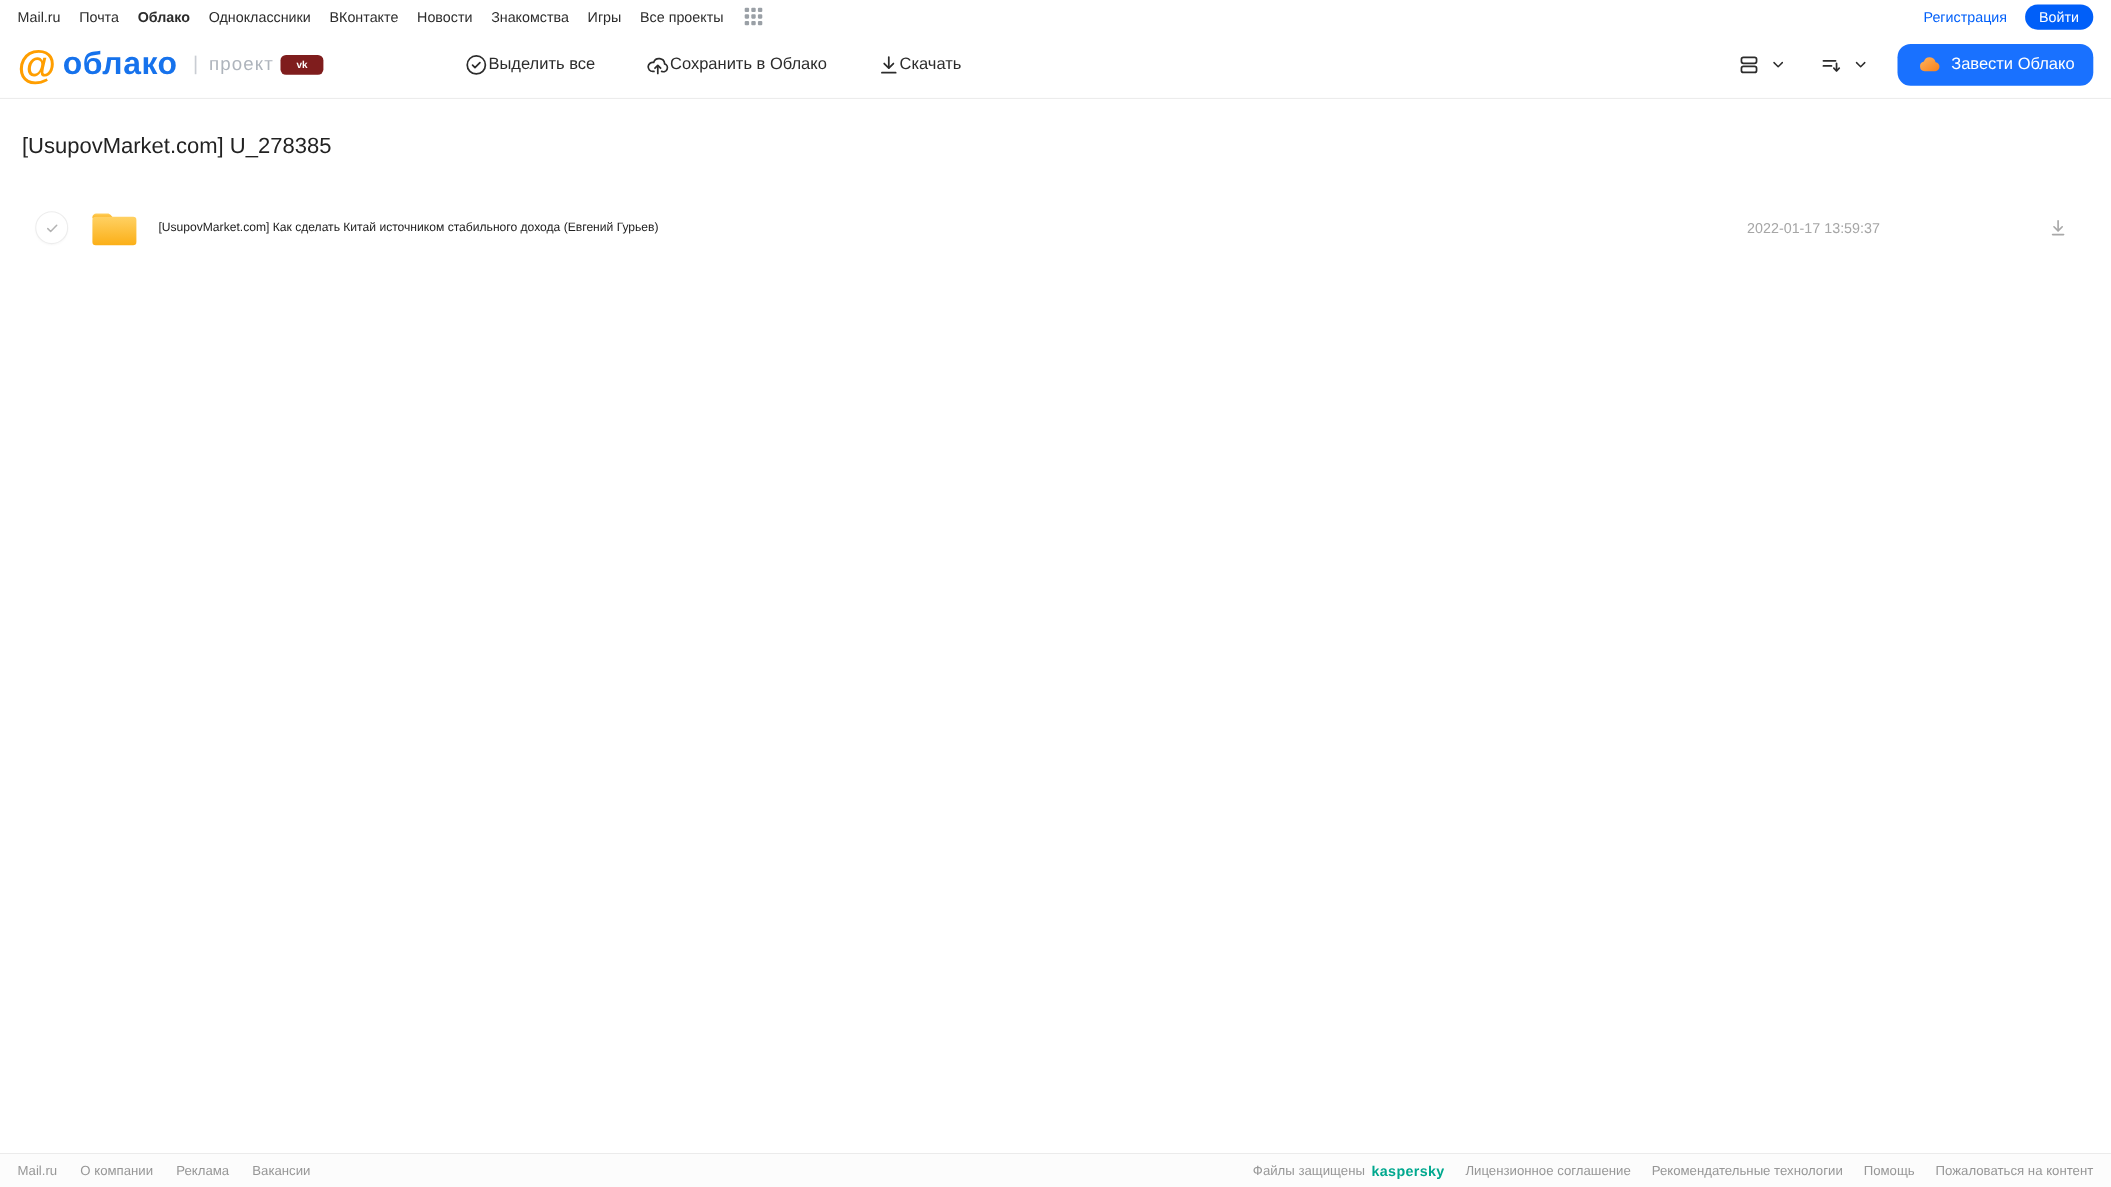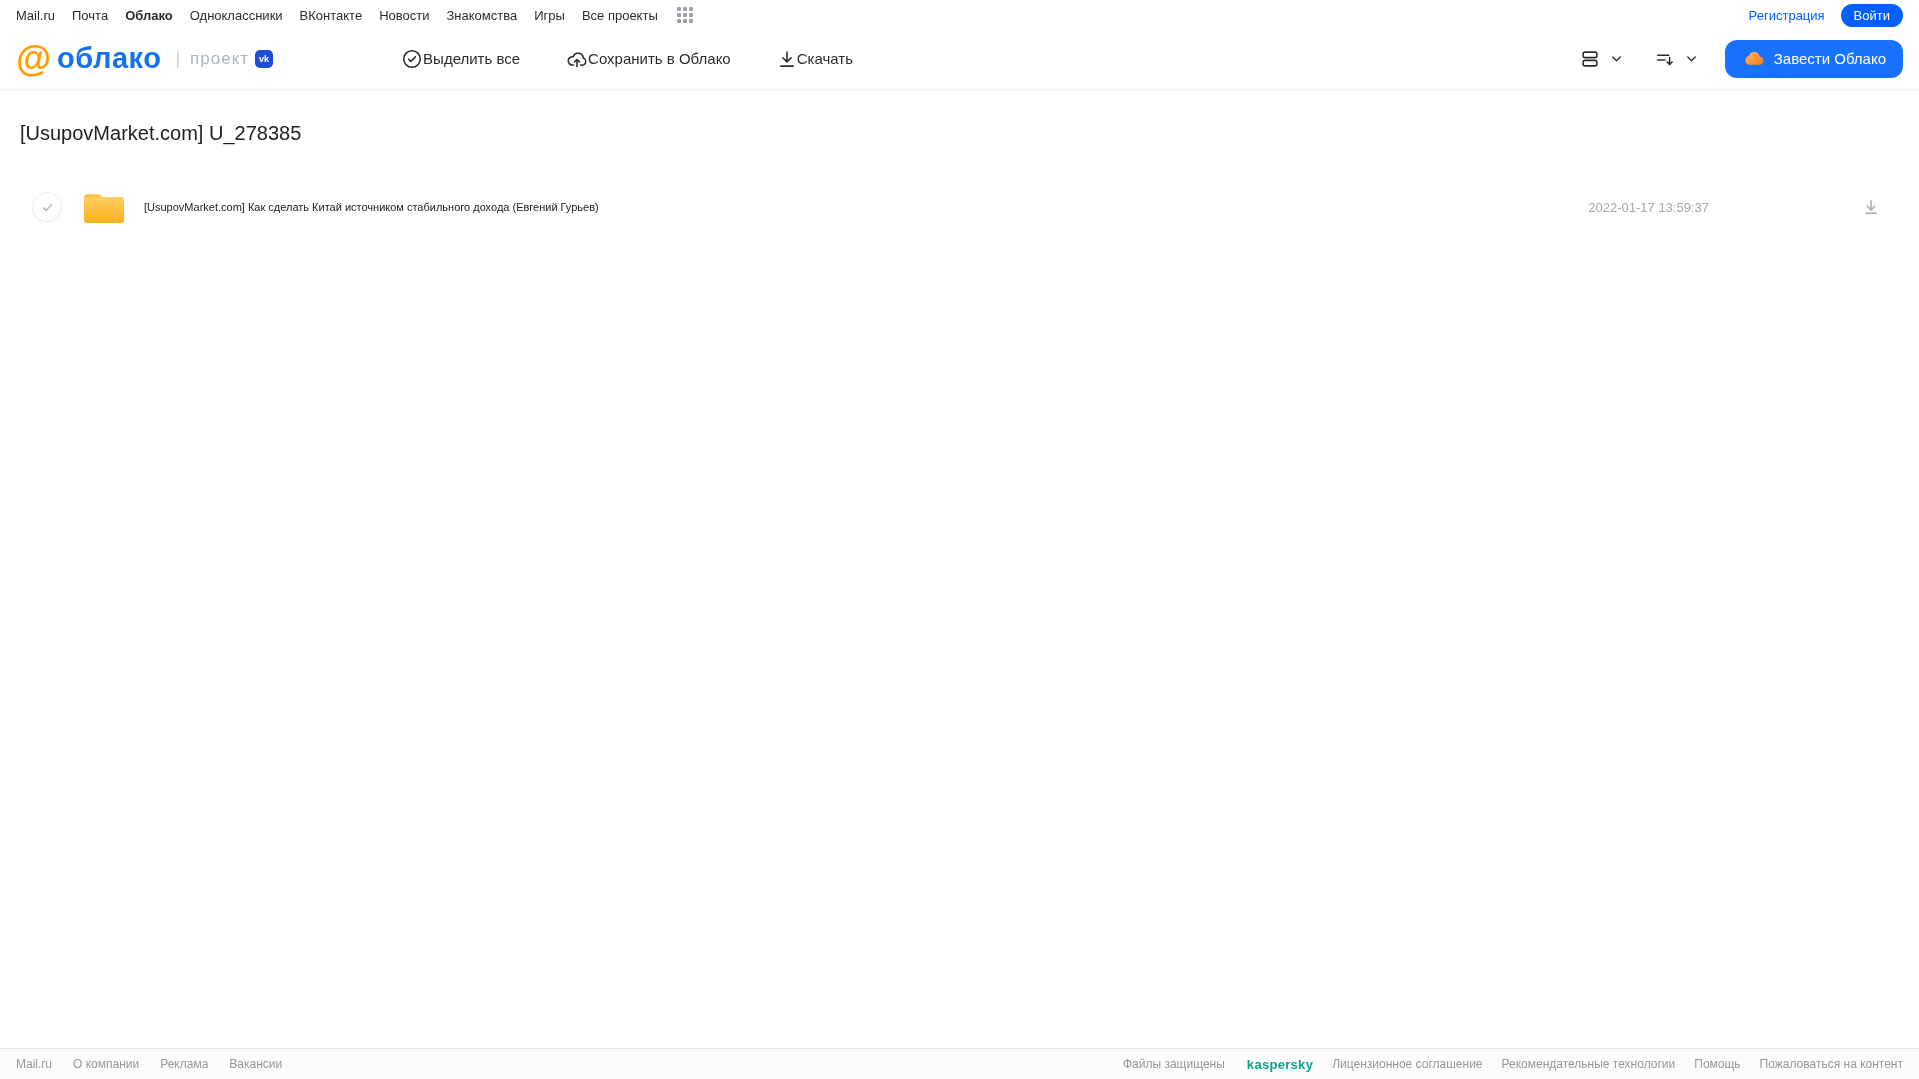--- a/index.html
+++ b/index.html
@@ -21,21 +21,21 @@
 
   
   .header { display: flex; align-items: center; height: 62px; padding: 0 16px;
     border-bottom: 1px solid #ececec; }
   .logo-group { display: flex; align-items: center; cursor: pointer; }
   .logo-at { font-size: 36px; font-weight: bold; color: #ff9e00; line-height: 1; margin-right: 6px; }
   .logo-text { font-size: 29px; font-weight: bold; color: #1672ec; letter-spacing: 0.5px; }
   .logo-divider { color: #c9cdd3; font-size: 18px; margin: 0 10px 0 14px; font-weight: 300; }
   .logo-project { font-size: 17px; color: #aeb4bc; letter-spacing: 1px; margin-right: 6px; text-align: right; }
   .vk-badge { display: inline-flex; align-items: center; justify-content: center;
-    width: 18px; height: 18px; border-radius: 5px; background: #1d4ed8; color: #fff;
+    width: 39px; height: 18px; border-radius: 5px; background: #7f1d1d; color: #fff;
     font-size: 9px; font-weight: bold; }
 
   .toolbar { display: flex; align-items: center; gap: 46px; margin-left: 128px; }
   .toolbar-btn { display: flex; align-items: center; cursor: pointer;
     font-size: 15px; color: #2c2c2c; background: none; border: none; font-family: inherit; }
 
   .header-spacer { flex: 1; }
   .view-controls { display: flex; align-items: center; gap: 30px; margin-right: 26px; }
   .vc-group { display: flex; align-items: center; gap: 8px; cursor: pointer; }
 
@@ -57,21 +57,21 @@
   .file-date { font-size: 13px; color: #a6a6a6; white-space: nowrap; }
   .row-download { margin-left: 152px; margin-right: 18px; cursor: pointer; display: flex; }
 
   
   .footer { position: fixed; left: 0; right: 0; bottom: 0; height: 31px;
     display: flex; align-items: center; justify-content: space-between;
     padding: 0 16px; border-top: 1px solid #e9e9e9; background: #fcfcfc; }
   .footer a { font-size: 12px; color: #979797; text-decoration: none; }
   .footer-left { display: flex; align-items: center; gap: 21px; }
   .footer-right { display: flex; align-items: center; gap: 19px; }
-  .kaspersky-group { display: flex; align-items: flex-start; gap: 22px; }
+  .kaspersky-group { display: flex; align-items: flex-start; gap: 6px; }
   .kaspersky-wordmark { font-size: 13px; font-weight: bold; color: #00a88e; letter-spacing: 0.3px; }
 
   svg { display: block; }
 </style>
 </head>
 <body>
 
 <div class="topbar">
   <div class="topbar-links">
     <a href="#">Mail.ru</a>

